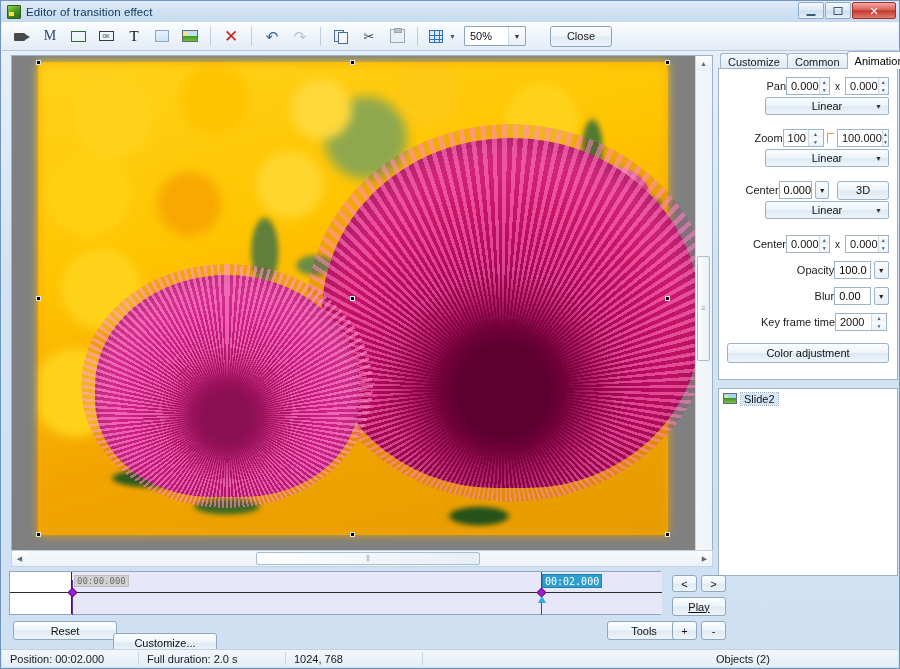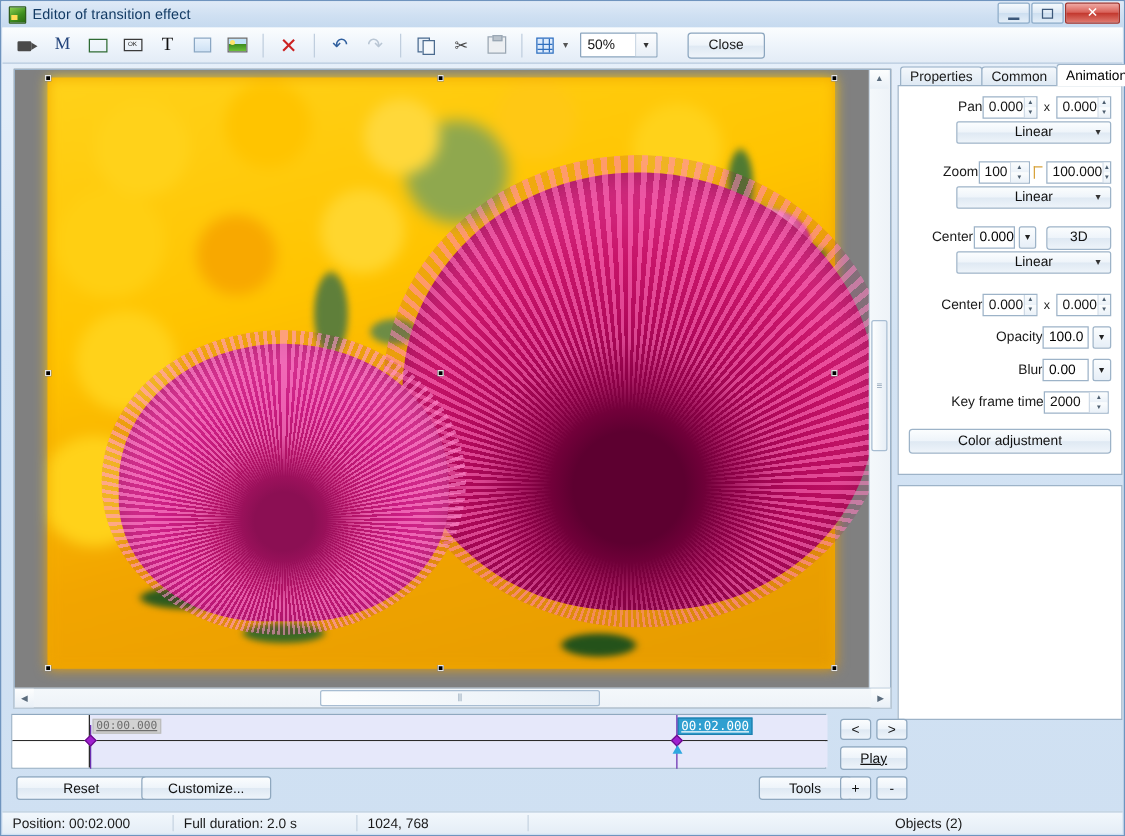--- a/index.html
+++ b/index.html
@@ -296,21 +296,20 @@
   }
   .tl-lane{position:absolute;left:0;width:652px;height:21px;box-sizing:border-box;}
   .tl-lane.top{top:0;border-bottom:1px solid #2b2b2b;}
   .tl-lane.bot{top:21px;}
   .tl-left{position:absolute;left:0;top:0;width:62px;height:100%;background:#fff;border-right:1px solid #2b2b2b;box-sizing:border-box;}
   .tl-track{position:absolute;left:62px;top:0;right:0;height:100%;background:#e6e8fa;box-sizing:border-box;}
   .tl-chip{
     position:absolute;height:12px;padding:0 2px;font-size:9px;color:#6d6d6d;
     background:#d2d2d2;border:1px solid #bdbdbd;box-sizing:border-box;line-height:11px;
     font-family:"DejaVu Sans Mono","Liberation Mono",monospace;
-    text-decoration:underline;
   }
   .tl-chip.sel{background:#2f9fd0;border-color:#1f7fae;color:#fff;}
   .kf{
     position:absolute;width:7px;height:7px;background:#a020d0;border:1px solid #6a0f8c;
     transform:rotate(45deg);box-sizing:border-box;
   }
   .pinline{position:absolute;width:1px;background:#6a2fb0;}
   .pinmark{position:absolute;width:0;height:0;border-left:4px solid transparent;border-right:4px solid transparent;border-bottom:7px solid #2fa8e0;}
   .btn-gray{
     border:1px solid #8fa8bf;border-radius:3px;
@@ -437,21 +436,21 @@
 
   <div class="hscroll">
     <div class="sb-arrow" style="left:0;top:0;width:15px;height:15px;">◀</div>
     <div class="sb-thumb" style="left:244px;top:1px;width:224px;height:13px;">⦀</div>
     <div class="sb-arrow" style="right:0;top:0;width:15px;height:15px;">▶</div>
   </div>
 
   <div class="rpanel">
 
     <div class="tabs">
-      <div class="tab">Properties</div>
+      <div class="tab">Customize</div>
       <div class="tab">Common</div>
       <div class="tab active">Animation</div>
     </div>
 
     <div class="panel-body">
 
       <div class="row" style="margin-top:6px">
         <span class="lbl">Pan</span>
         <div class="spin" style="width:44px">
           <span class="v">0.000</span>
@@ -559,20 +558,24 @@
               <i>▲</i>
               <i>▼</i>
             </span>
         </div>
       </div>
 
       <div class="wide-btn" style="margin-top:10px">Color adjustment</div>
     </div>
 
     <div class="slides">
+      <div class="slide-item sel">
+        <span class="sl-ic"></span>
+        <span class="nm">Slide2</span>
+      </div>
     </div>
   </div>
 
   <div class="bottom">
 
     <div class="tl-box">
       <div class="tl-lane top">
         <div class="tl-left"></div>
         <div class="tl-track">
           <div class="tl-chip" style="left:2px;top:3px;">00:00.000</div>
@@ -598,21 +601,21 @@
     <div class="btn-gray" style="position:absolute;left:692px;top:4px;width:25px;height:17px;">
         <span>&gt;</span>
       </div>
     <div class="btn-gray" style="position:absolute;left:663px;top:26px;width:54px;height:19px;">
         <u>Play</u>
       </div>
 
     <div class="btn-gray" style="position:absolute;left:4px;top:50px;width:104px;height:19px;">
         <span>Reset</span>
       </div>
-    <div class="btn-gray" style="position:absolute;left:104px;top:50px;width:104px;height:19px;">
+    <div class="btn-gray" style="position:absolute;left:104px;top:62px;width:104px;height:19px;">
         <span>Customize...</span>
       </div>
 
     <div class="btn-gray" style="position:absolute;left:598px;top:50px;width:74px;height:19px;">
         <span>Tools</span>
       </div>
     <div class="btn-gray" style="position:absolute;left:663px;top:50px;width:25px;height:19px;">
         <span>+</span>
       </div>
     <div class="btn-gray" style="position:absolute;left:692px;top:50px;width:25px;height:19px;">

